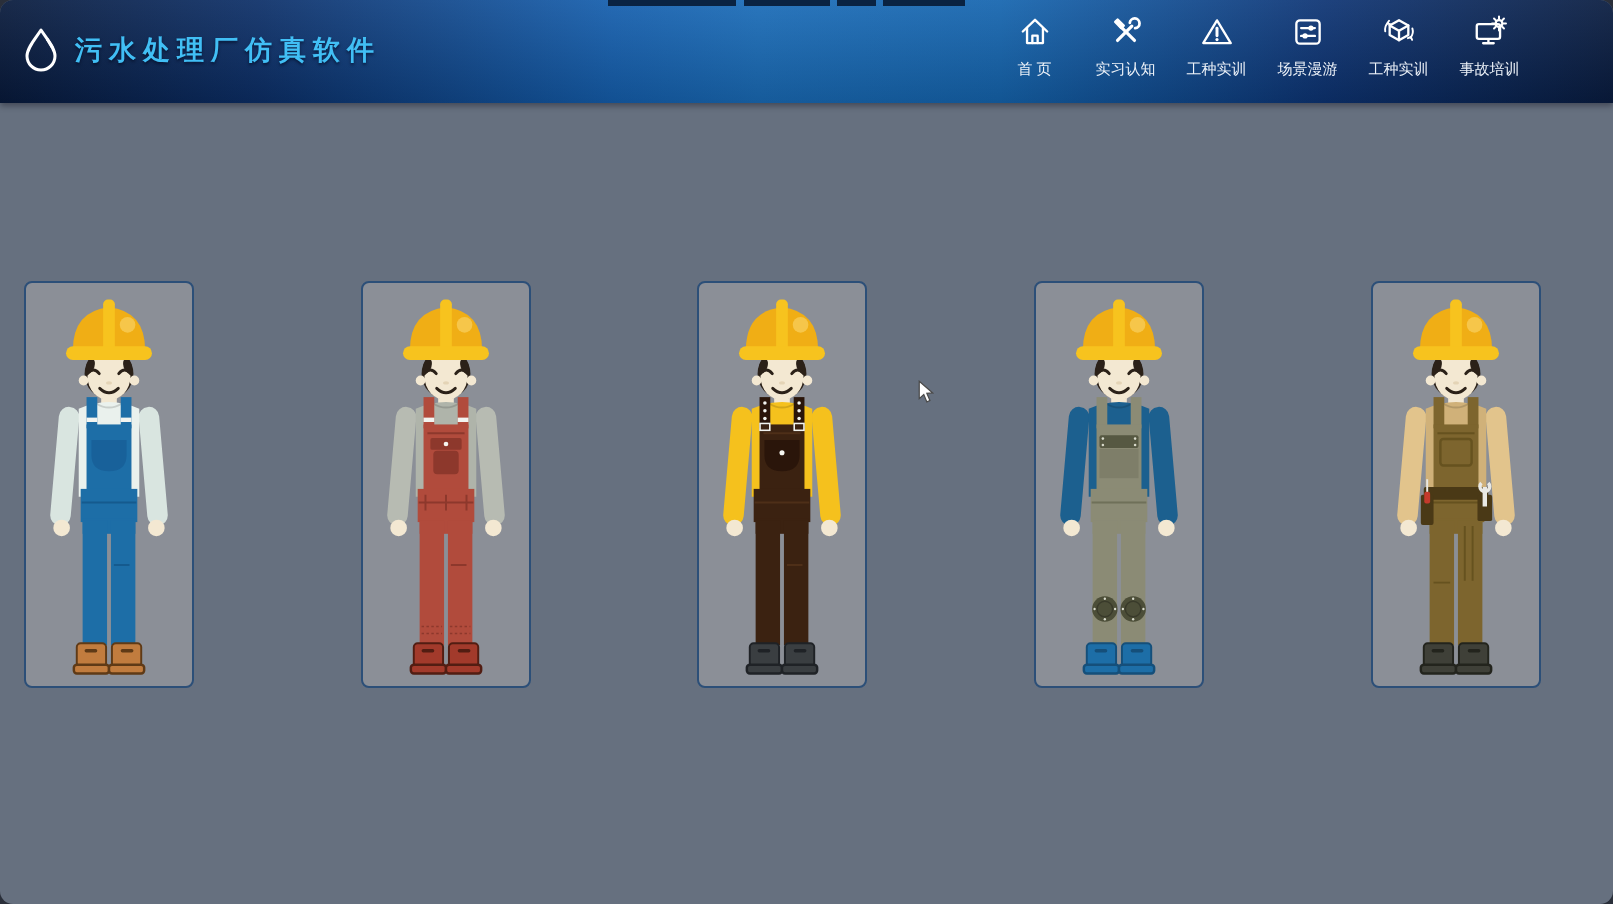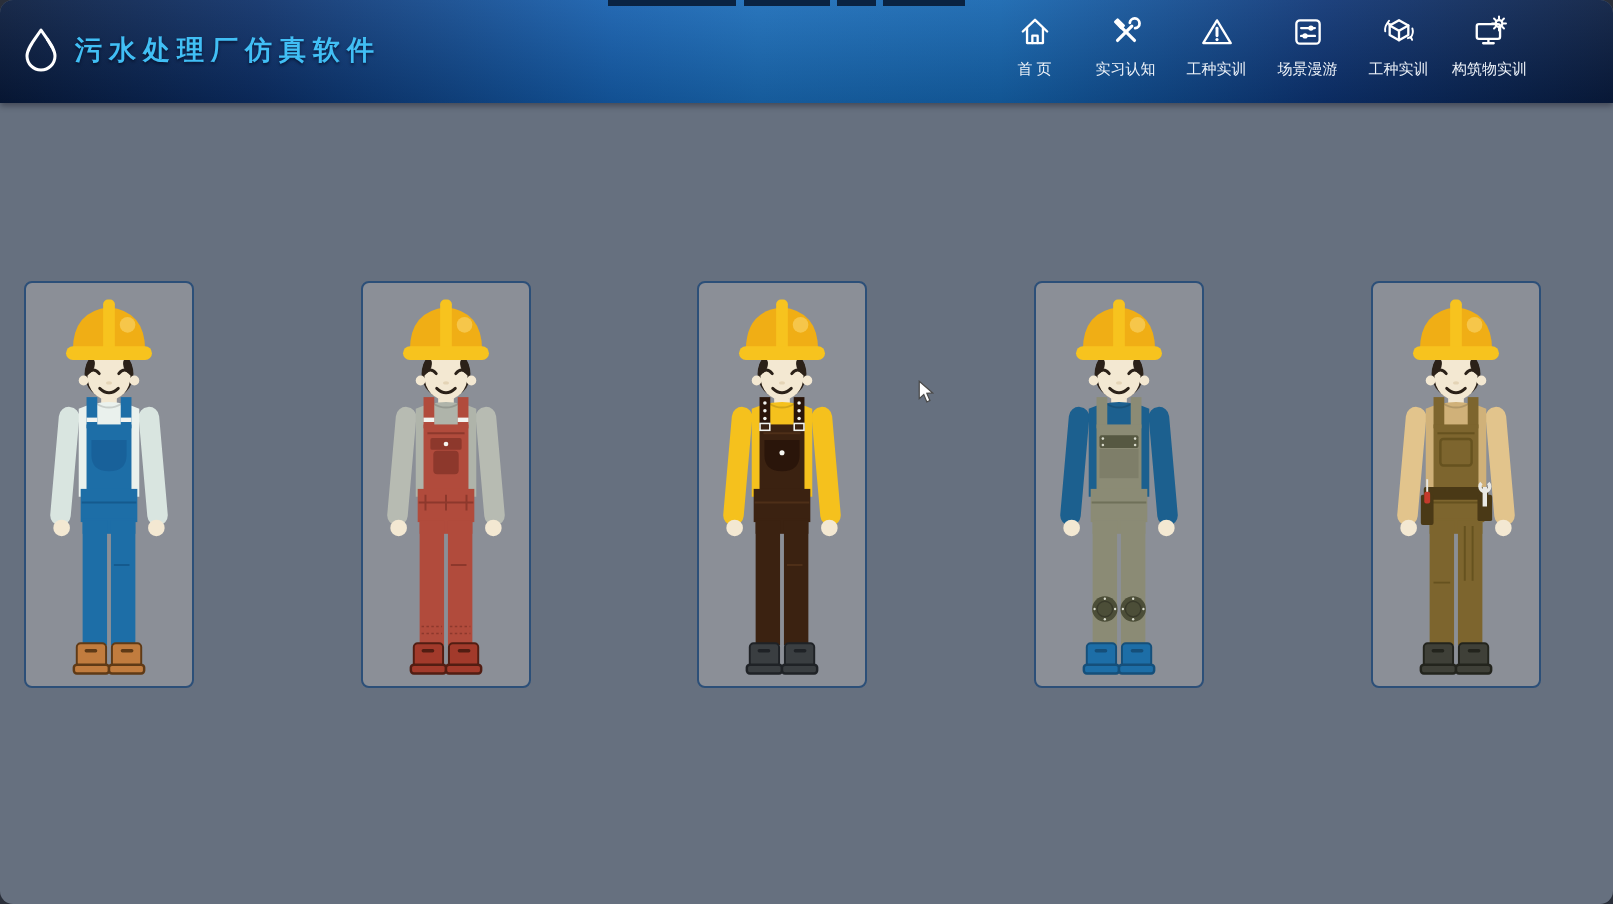--- a/index.html
+++ b/index.html
@@ -132,21 +132,21 @@
         <div class="nav-item">
           <span class="nav-icon">
             <svg viewBox="0 0 34 34" fill="none" stroke="#ffffff" stroke-width="2.2" stroke-linecap="round" stroke-linejoin="round">
               <rect x="4.5" y="9.5" width="22" height="14" rx="2"></rect>
               <path d="M15.5 24 V27.2"></path>
               <path d="M10.5 27.6 H20.5"></path>
               <circle cx="25.5" cy="9" r="3.2"></circle>
               <path d="M30.1 9.0 L32.1 9.0 M28.8 12.3 L30.2 13.7 M25.5 13.6 L25.5 15.6 M22.2 12.3 L20.8 13.7 M20.9 9.0 L18.9 9.0 M22.2 5.7 L20.8 4.3 M25.5 4.4 L25.5 2.4 M28.8 5.7 L30.2 4.3 " stroke-width="1.9"></path>
             </svg>
           </span>
-          <span class="nav-label">构筑物实训</span>
+          <span class="nav-label">事故培训</span>
         </div>
       </div>
   </div>
 
   <div class="top-remnant"></div>
 
   <div class="main">
     <div class="worker-grid">
         <div class="worker-card">
           <span class="worker-art">

